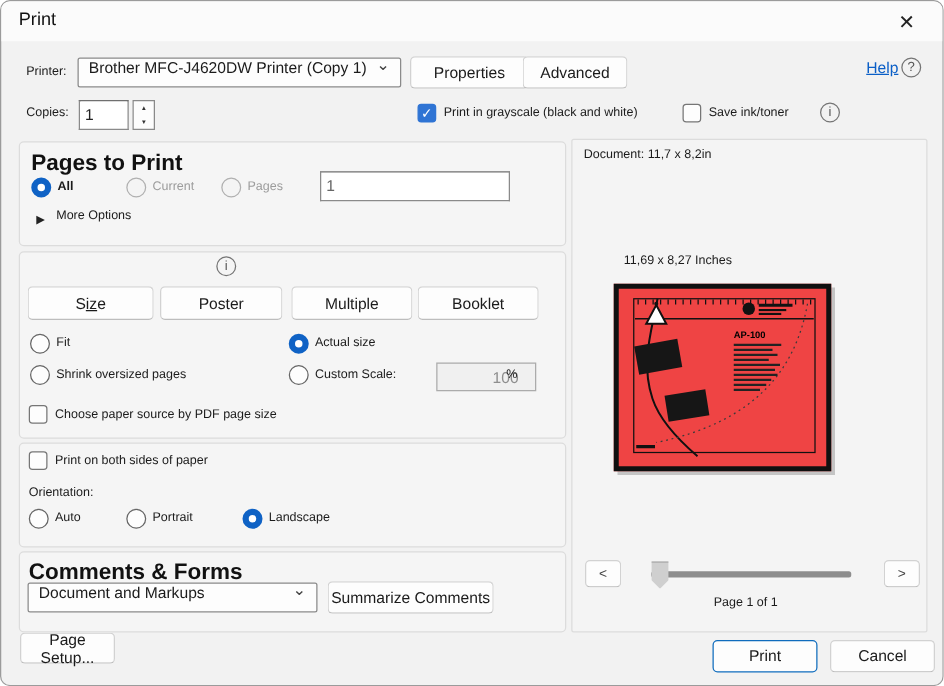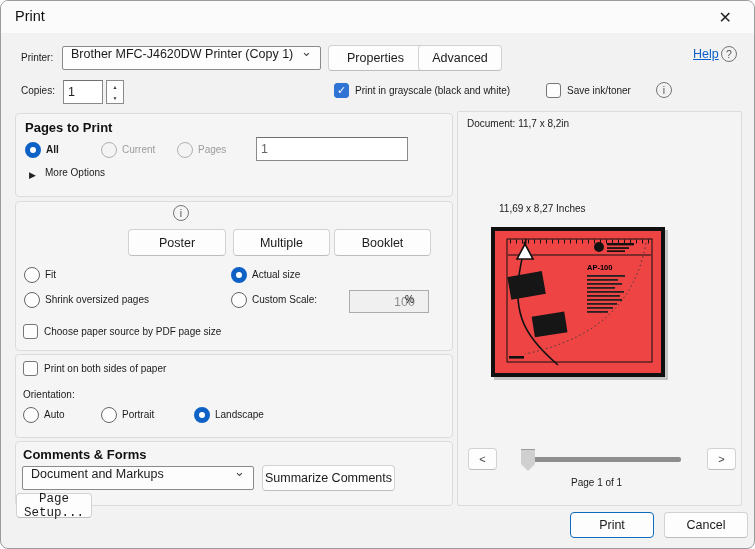--- a/index.html
+++ b/index.html
@@ -9,21 +9,21 @@
     position:relative; width:755px; height:549px;
     background:#f2f2f2; border:1px solid #9b9b9b; border-radius:8px;
     overflow:hidden;
   }
   .titlebar { position:absolute; left:0; top:0; width:100%; height:32px; background:#fbfbfb; }
   .title { position:absolute; left:14px; top:7px; font-size:14.5px; color:#111; }
   .close-x { position:absolute; right:16px; top:5px; font-size:16px; color:#222; cursor:pointer; padding:2px 6px; }
   .abs { position:absolute; }
   .lbl { font-size:10px; color:#1b1b1b; white-space:nowrap; }
   .lbl.dim { color:#9c9c9c; }
-  .sec-title { font-size:13px; font-weight:700; color:#111; white-space:nowrap; }
+  .sec-title { font-size:18px; font-weight:700; color:#111; white-space:nowrap; }
   .btn {
     position:absolute; background:#fdfdfd; border:1px solid #d2d2d2; border-bottom-color:#bdbdbd;
     border-radius:4px; font-size:12.5px; color:#1b1b1b; text-align:center;
     display:flex; align-items:center; justify-content:center; cursor:pointer;
     font-family:"Liberation Sans", sans-serif;
   }
   .btn.primary { border:1px solid #0f6cbd; }
   .groupbox { position:absolute; border:1px solid #dcdcdc; border-radius:4px; background:#f5f5f5; }
   .select {
     position:absolute; background:#fdfdfd; border:1px solid #8a8a8a; border-radius:2px;
@@ -99,20 +99,23 @@
   <div class="radio dis" style="left:100px; top:141px;"></div>
   <div class="abs lbl dim" style="left:121px; top:143px;">Current</div>
   <div class="radio dis" style="left:176px; top:141px;"></div>
   <div class="abs lbl dim" style="left:197px; top:143px;">Pages</div>
   <input class="textfield" style="left: 255px; top: 136px; width: 152px; height: 24px;" value="1">
   <span class="abs more-tri" style="left:28px; top:169px;">▶</span>
   <div class="abs lbl" style="left:44px; top:166px;">More Options</div>
 
   <div class="groupbox" style="left:14px; top:200px; width:438px; height:150px;"></div>
   <div class="circ-icon" style="left:172px; top:204px;">i</div>
+  <div class="btn" style="left:21px; top:228px; width:101px; height:27px;">
+    <span><span>S</span><span class="mnem">iz</span><span>e</span></span>
+  </div>
   <div class="btn" style="left:127px; top:228px; width:98px; height:27px;">Poster</div>
   <div class="btn" style="left:232px; top:228px; width:97px; height:27px;">Multiple</div>
   <div class="btn" style="left:333px; top:228px; width:97px; height:27px;">Booklet</div>
   <div class="radio" style="left:23px; top:266px;"></div>
   <div class="abs lbl" style="left:44px; top:268px;">Fit</div>
   <div class="radio sel" style="left:230px; top:266px;"></div>
   <div class="abs lbl" style="left:251px; top:268px;">Actual size</div>
   <div class="radio" style="left:23px; top:291px;"></div>
   <div class="abs lbl" style="left:44px; top:293px;">Shrink oversized pages</div>
   <div class="radio" style="left:230px; top:291px;"></div>
@@ -174,17 +177,17 @@
       <rect x="14" y="125" width="15" height="2.6" fill="#111"></rect>
     </svg>
   </div>
 
   <div class="btn" style="left:467px; top:447px; width:29px; height:22px; font-size:11px; color:#444;">&lt;</div>
   <div class="slider-track" style="left:520px; top:456px; width:160px;"></div>
   <div class="slider-handle" style="left:520px; top:448px;"></div>
   <div class="btn" style="left:706px; top:447px; width:29px; height:22px; font-size:11px; color:#444;">&gt;</div>
   <div class="abs lbl" style="left:570px; top:476px;">Page 1 of 1</div>
 
-  <div class="btn" style="left:15px; top:492px; width:76px; height:25px;font-family:Liberation Mono, monospace;">Page Setup...</div>
+  <div class="btn" style="left:15px; top:505px; width:76px; height:25px;">Page Setup...</div>
   <div class="btn primary" style="left:569px; top:511px; width:84px; height:26px;">Print</div>
   <div class="btn" style="left:663px; top:511px; width:84px; height:26px;">Cancel</div>
 
 </div>
 
 </body></html>

